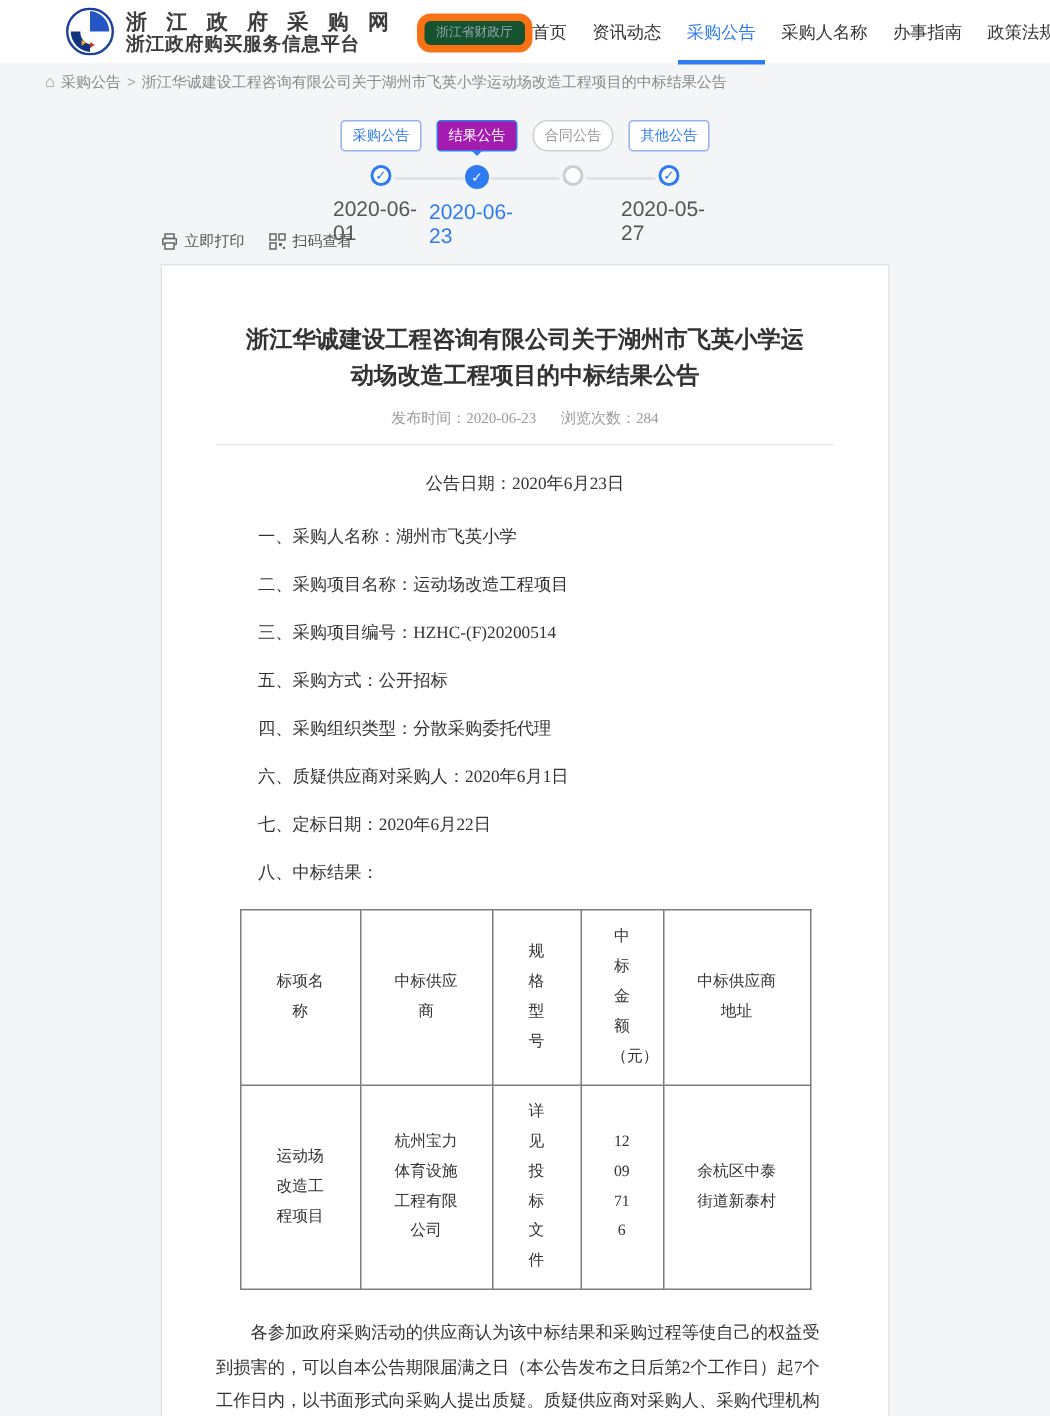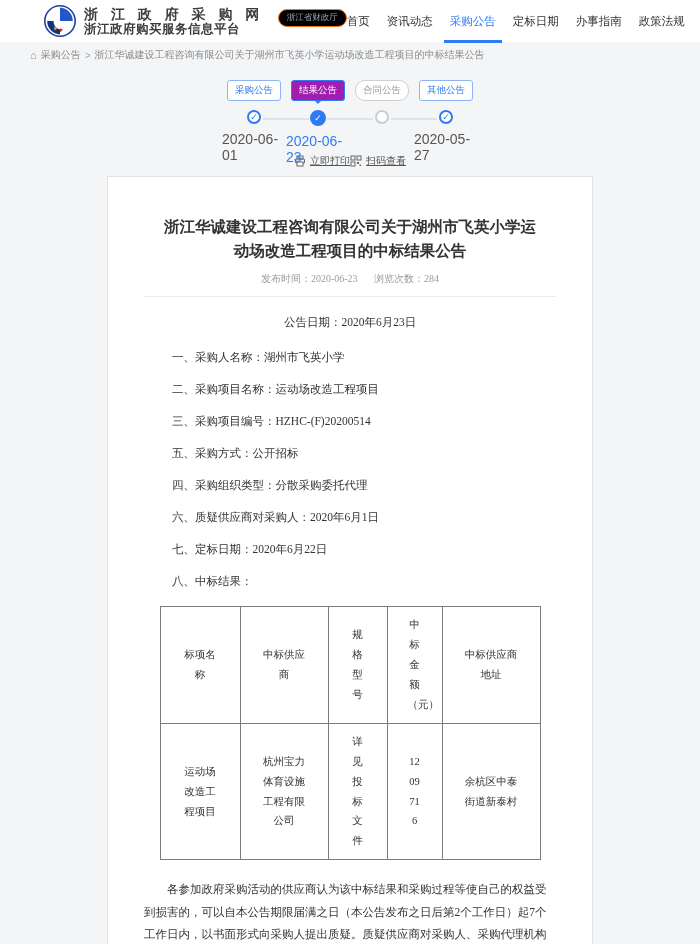--- a/index.html
+++ b/index.html
@@ -7,23 +7,23 @@
     font-family:"Liberation Sans","DejaVu Sans",sans-serif; }
 
   
   .header { background:#fff; height:42px; display:flex; align-items:center;
     justify-content:space-between; padding:0 36px 0 44px; position:relative; }
   .brand { display:flex; align-items:center; gap:8px; }
   .emblem { width:32px; height:32px; flex:0 0 auto; }
   .brand-text { line-height:1.15; color:#3c3c3c; white-space:nowrap; }
   .brand-line1 { font-size:14px; font-weight:bold; letter-spacing:4.5px; }
   .brand-line2 { font-size:12.5px; font-weight:bold; letter-spacing:0.5px; }
-  .brand-badge { font-size:8.5px; color:#97a3b4; border:1px solid #f97316;
+  .brand-badge { font-size:8.5px; color:#97a3b4; border:5px solid #f97316;
     border-radius:9px; padding:2px 8px; margin-left:6px; white-space:nowrap;
-    background:#000000; align-self:flex-start; margin-top:4px; }
+    background:#14532d; align-self:flex-start; margin-top:4px; }
   .nav { list-style:none; display:flex; gap:17px; font-size:11.5px; color:#333; }
   .nav li { cursor:pointer; position:relative; padding:14px 0; white-space:nowrap; }
   .nav li.active { color:#2e7bf3; }
   .nav li.active::after { content:""; position:absolute; left:-6px; right:-6px;
     bottom:0; height:3px; background:#2e7bf3; }
 
   
   .breadcrumb { padding:6px 0 6px 30px; font-size:10px; color:#8a8a8a;
     display:flex; align-items:center; gap:4px; }
   .crumb-home { font-size:11px; color:#9a9a9a; }
@@ -49,22 +49,22 @@
     justify-content:center; font-size:9px; color:#2e7bf3; cursor:pointer; }
   .circle.done::after { content:"✓"; }
   .circle.active { background:#2e7bf3; border-color:#2e7bf3; color:#fff;
     width:16px; height:16px; }
   .circle.active::after { content:"✓"; }
   .circle.pending { border-color:#c9cdd3; }
   .step-date { font-size:14px; color:#555; margin-top:7px; height:11px; }
   .step-date.active { color:#2e7bf3; }
 
   
-  .tools { width:486px; margin:10px auto 0; display:flex; justify-content:center;
-    font-size:10px; color:#555;text-decoration:underline; }
+  .tools { width:486px; margin:10px auto 0; display:flex; justify-content:flex-start;
+    gap:16px; font-size:10px; color:#555; }
   .tool { display:flex; align-items:center; gap:4px; cursor:pointer; }
   .tool svg { display:block; }
 
   
   .card { width:486px; margin:8px auto 0; background:#fff;
     border:1px solid #e3e3e3; padding:38px 36px 28px; min-height:760px; }
   .art { font-family:"Liberation Serif","DejaVu Serif",serif; color:#333; }
   .art-title { font-size:15.5px; font-weight:bold; text-align:center;
     line-height:1.55; padding:0 18px; font-family:"Liberation Sans","DejaVu Sans",sans-serif; }
   .art-meta { text-align:center; font-size:10px; color:#9b9b9b; margin-top:9px; }
@@ -104,21 +104,21 @@
     <span class="brand-badge">浙江省财政厅</span>
   </div>
   <ul class="nav">
 
       <li>首页</li>
 
       <li>资讯动态</li>
 
       <li class="active">采购公告</li>
 
-      <li>定标日期</li>
+      <li>采购人名称</li>
 
       <li>办事指南</li>
 
       <li>政策法规</li>
 
   </ul>
 </div>
 
 <div class="breadcrumb">
   <span class="crumb-home">⌂</span>

